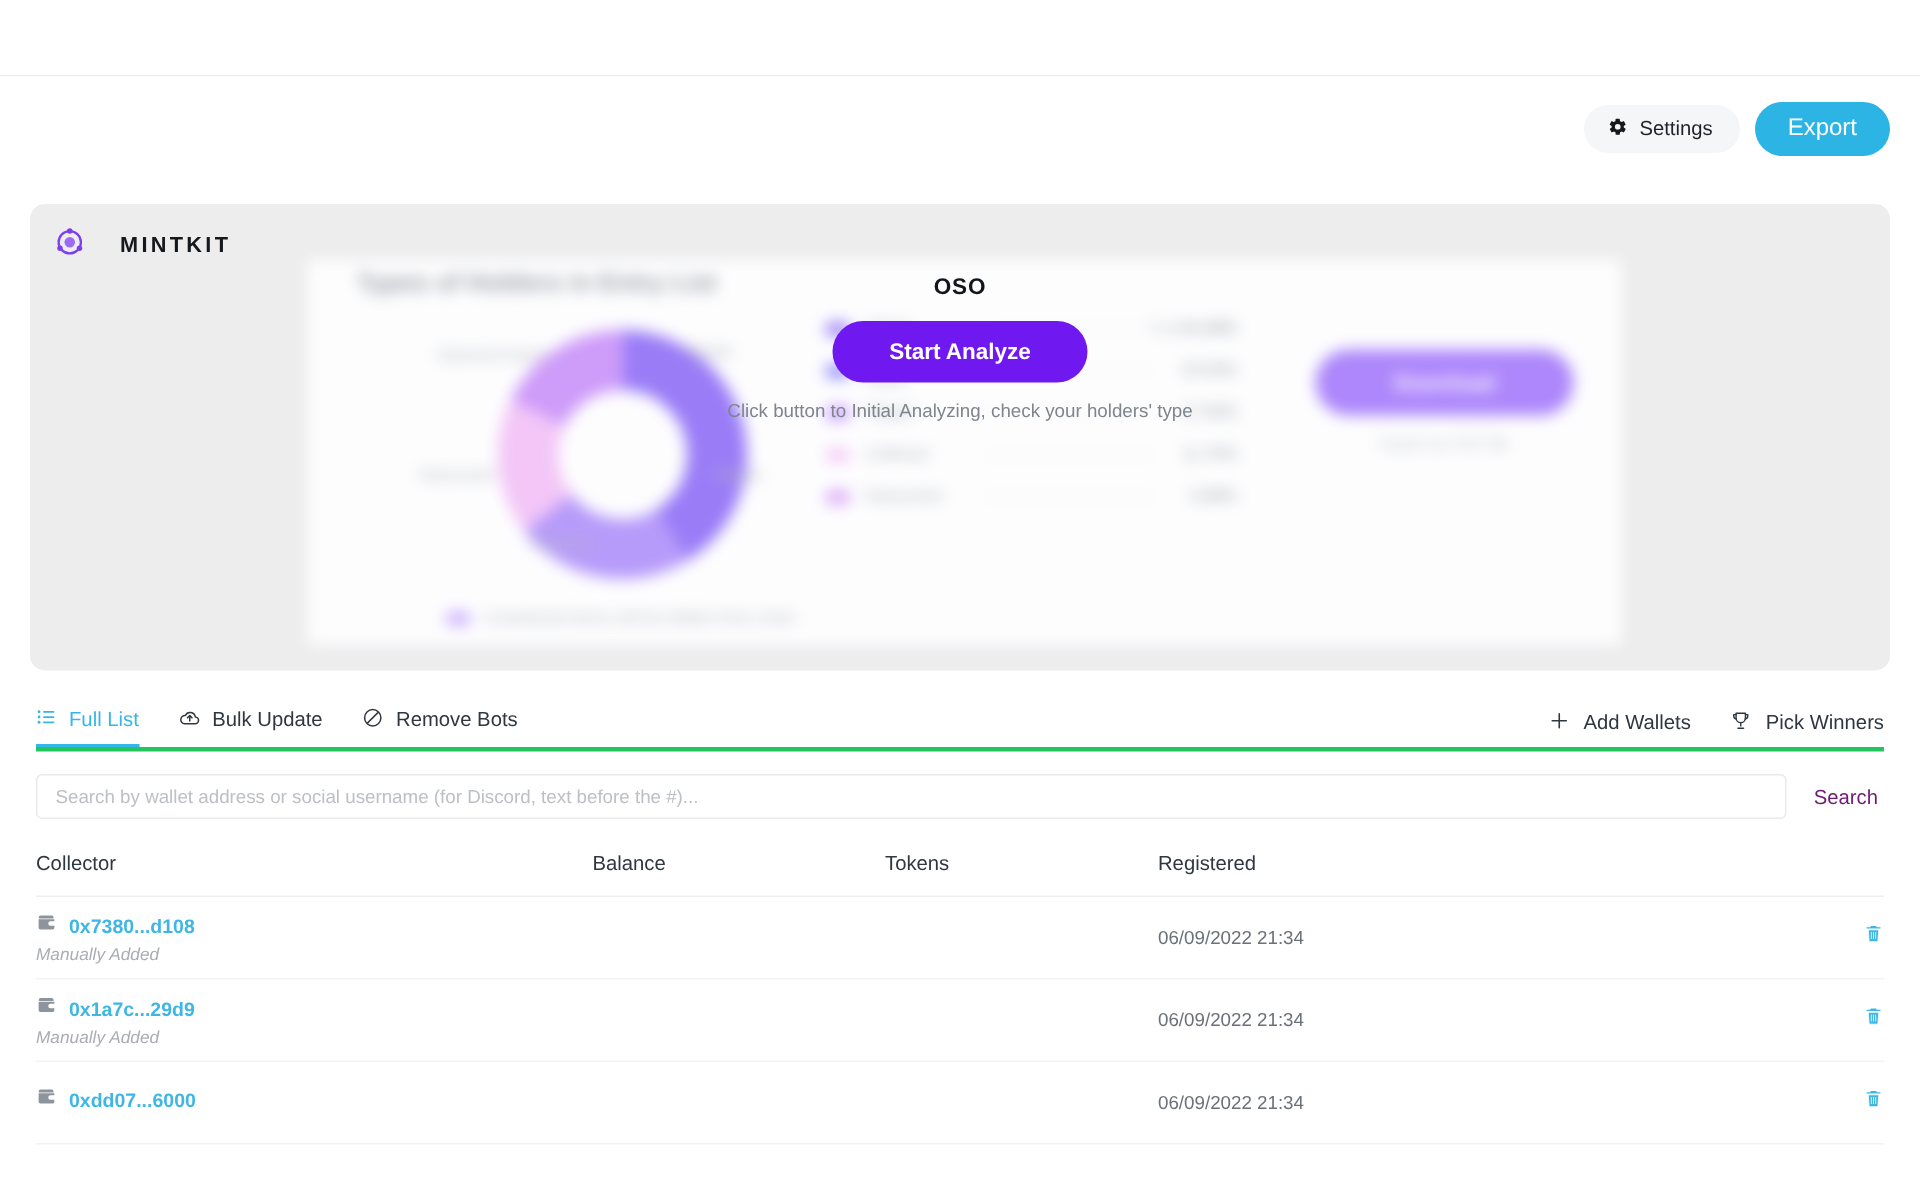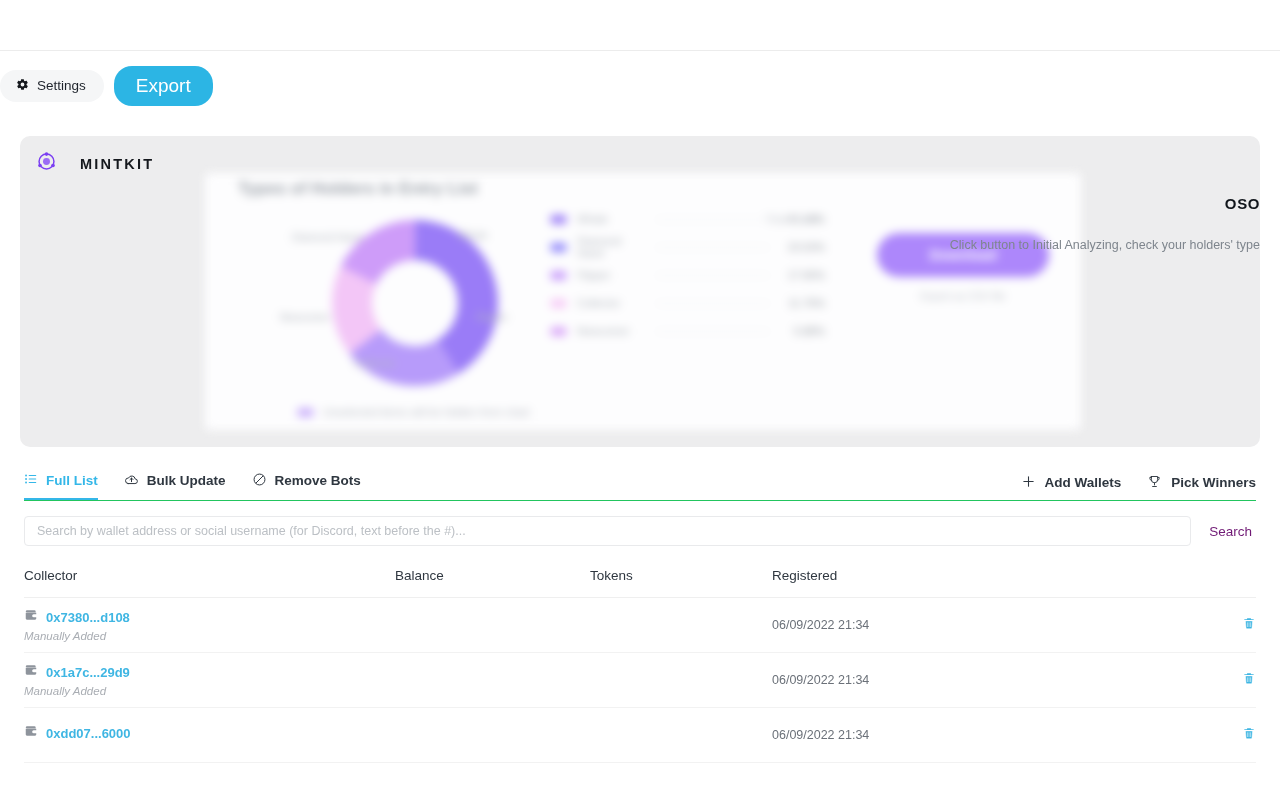--- a/index.html
+++ b/index.html
@@ -15,42 +15,43 @@
   .topbar {
     height: 51px;
     background: #ffffff;
     border-bottom: 1px solid #ececec;
   }
 
   .actionbar {
     height: 69px;
     display: flex;
     align-items: center;
-    padding-right: 44px;
+    justify-content: flex-end;
+    padding-right: 20px;
     gap: 10px;
     background: #ffffff;
   }
   .settings-btn {
     display: flex; align-items: center; gap: 8px;
     background: #f5f6f7;
     border-radius: 18px;
     padding: 8px 18px 8px 16px;
     font-size: 13.5px;
     color: #1e232b;
     cursor: pointer;
     border: none;
     font-family: "Liberation Sans", sans-serif;
   }
   .export-btn {
     background: #2cb5e4;
     color: #ffffff;
     border: none;
     border-radius: 18px;
     padding: 9px 22px;
-    font-size: 19px;
+    font-size: 16px;
     cursor: pointer;
     font-family: "Liberation Sans", sans-serif;
   }
 
   
   .panel {
     margin: 16px 20px 0 20px;
     background: #ededee;
     border-radius: 10px;
     height: 311px;
@@ -116,22 +117,22 @@
     margin-top: 13px; font-size: 10.5px; color: #c0c4ca;
   }
   .chart-foot {
     position: absolute; left: 92px; bottom: 12px;
     display: flex; align-items: center; gap: 9px;
     font-size: 11px; color: #b6bac1;
   }
 
   .analyze-overlay {
     position: absolute;
-    left: 0; right: 0; top: 59px;
-    display: flex; flex-direction: column; align-items: flex-end;
+    left: 0; right: 0; top: 47px;
+    display: flex; flex-direction: column; align-items: center;
     pointer-events: none;
   }
   .oso-chip {
     font-size: 15px; font-weight: bold; color: #11161c;
     letter-spacing: 0.6px; margin-bottom: 14px;
   }
   .analyze-btn {
     background: #6f18ef; color: #ffffff;
     border: none; border-radius: 22px;
     padding: 12px 38px; font-size: 15px; font-weight: bold;
@@ -141,22 +142,21 @@
   .analyze-hint {
     margin-top: 12px; font-size: 12.5px; color: #7e858d;
   }
 
   
   .tabrow {
     margin: 18px 24px 0 24px;
     height: 36px;
     display: flex; align-items: center;
     justify-content: space-between;
-    border-bottom: 1px solid #22c55e;
-    font-weight: bold;
+    border-bottom: 3px solid #22c55e;
   }
   .tabs { display: flex; align-items: center; gap: 26px; height: 100%; }
   .tab {
     display: flex; align-items: center; gap: 8px;
     font-size: 13.5px; color: #2f3740;
     height: 100%; cursor: pointer;
     border-bottom: 2px solid transparent;
     padding-bottom: 2px;
   }
   .tab.active { color: #34b7e8; border-bottom-color: #34b7e8; }
@@ -314,20 +314,21 @@
     </div>
 
     <div class="chart-foot">
       <span class="legend-dot" style="background:#c9aefb"></span>
       <span>Unselected items will be hidden from chart</span>
     </div>
   </div>
 
   <div class="analyze-overlay">
     <div class="oso-chip">OSO</div>
+    <button class="analyze-btn">Start Analyze</button>
     <div class="analyze-hint">Click button to Initial Analyzing, check your holders' type</div>
   </div>
 </div>
 
 <div class="tabrow">
   <div class="tabs">
 
     <div class="tab active">
       <span>
         <svg width="14" height="14" viewBox="0 0 24 24" fill="#34b7e8">

